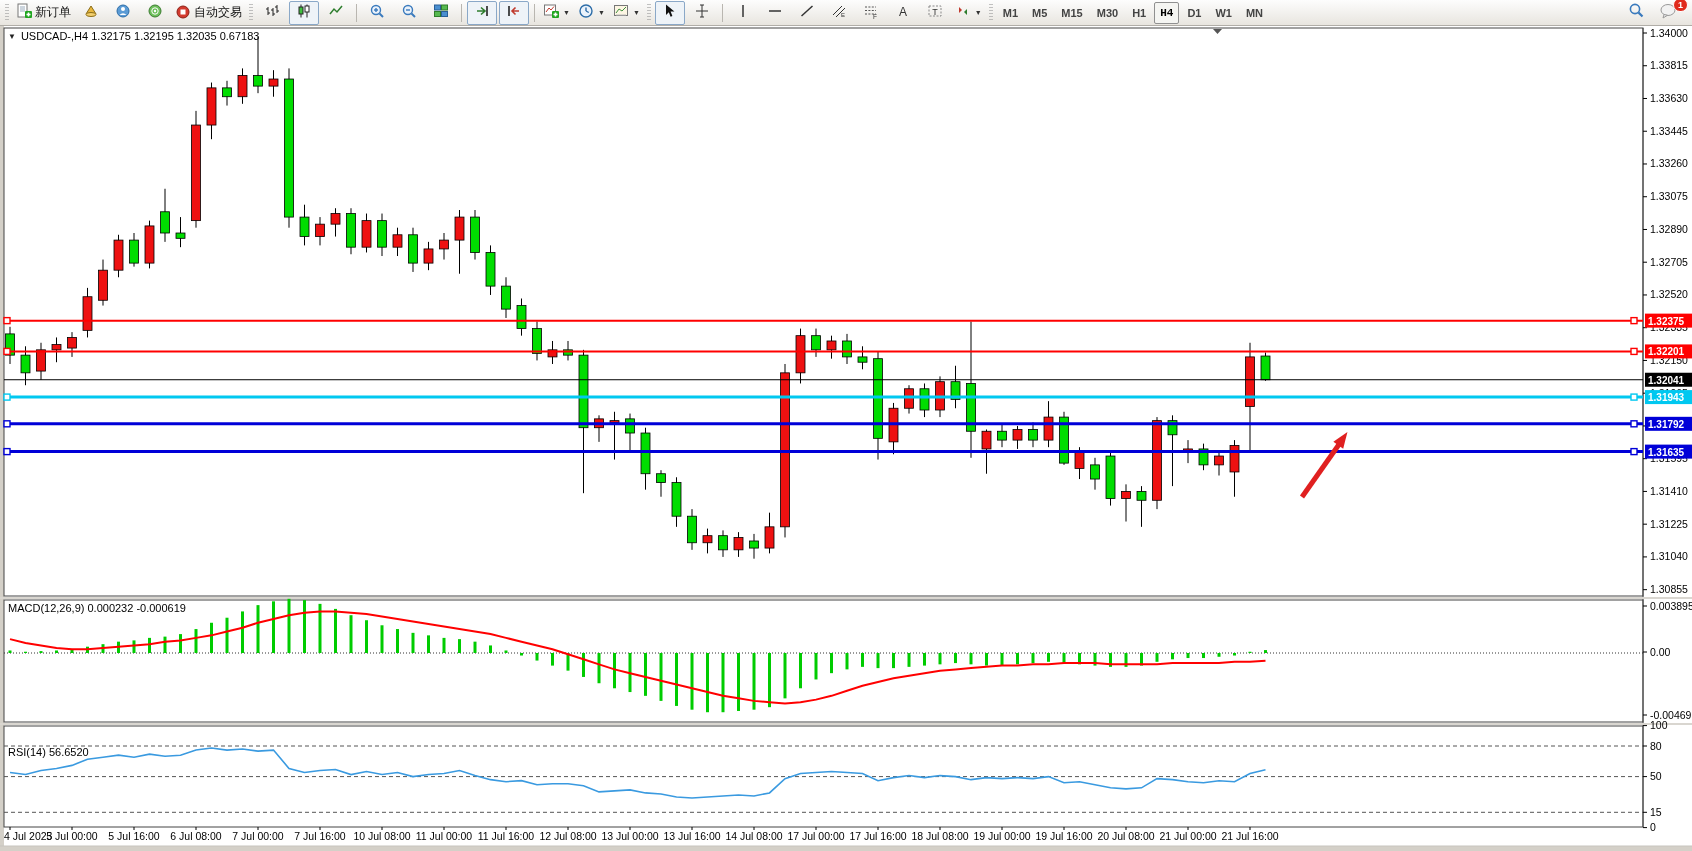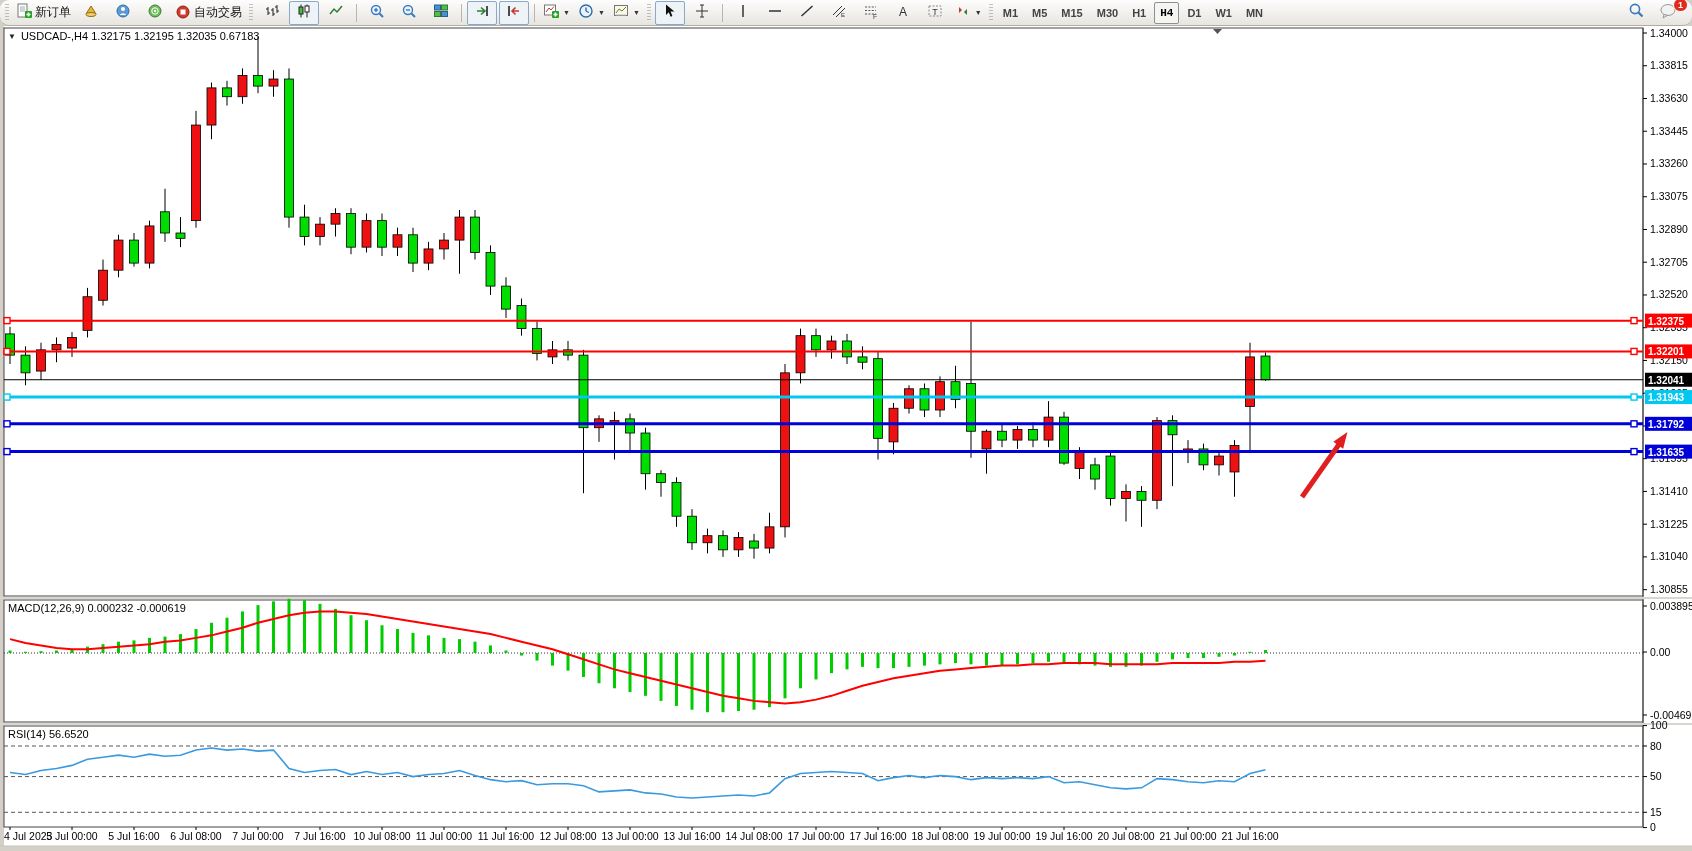--- a/index.html
+++ b/index.html
@@ -1,41 +1,41 @@
 <!DOCTYPE html>
 <html><head>
 <meta charset="utf-8">
 <style>
   html,body{margin:0;padding:0;background:#d4d0c8;font-family:"Liberation Sans",sans-serif;}
   #app{position:relative;width:1692px;height:851px;overflow:hidden;background:#d4d0c8;}
   #chart-svg{position:absolute;left:0;top:0;z-index:1;}
   
   #toolbar{position:absolute;left:0;top:0;width:1692px;height:26px;z-index:3;
     background:linear-gradient(#fdfdfd,#e8e5df);border-bottom:1px solid #b0ada7;
-    display:flex;align-items:center;padding:0 2px;box-sizing:border-box;border-radius:9px;}
+    display:flex;align-items:center;padding:0 2px;box-sizing:border-box;}
   .tb-btn{height:22px;min-width:24px;display:flex;align-items:center;justify-content:center;
     border:1px solid transparent;border-radius:2px;margin:0 1px;cursor:default;gap:3px;padding:0 2px;}
   .tb-btn.pressed{background:#eef3f8;border:1px solid #8aa8c8;}
   .tb-btn .lbl{font-size:12px;color:#111;white-space:nowrap;}
   .tb-sep{width:1px;height:18px;background:#b9b6b0;margin:0 4px;}
   .tb-grip{width:4px;height:18px;margin:0 3px;
     background:repeating-linear-gradient(#9b9b9b 0 1px,transparent 1px 3px);opacity:.6;}
   .caret{font-size:7px;color:#333;margin-left:1px;}
   .tf-btn{height:20px;padding:0 5px;margin:0 1px;font-size:11px;font-weight:600;color:#444;
     border:1px solid transparent;border-radius:2px;display:flex;align-items:center;}
   .tf-btn.active{background:#f5f5f2;border:1px solid #909090;color:#000;font-family:Liberation Mono, monospace;}
   #tb-right{margin-left:auto;display:flex;align-items:center;margin-right:6px;}
   .badge{position:absolute;top:-4px;right:-6px;background:#e02b1d;color:#fff;border-radius:8px;
     font-size:9px;font-weight:700;padding:1px 4px;border:1px solid #fff;}
   
   .overlay{position:absolute;z-index:2;font-size:11px;color:#000;white-space:nowrap;}
   #symbol-header{left:8px;top:30px;display:flex;align-items:center;gap:5px;}
   #symbol-header .tri{font-size:8px;color:#222;}
   #macd-label{left:8px;top:602px;text-align:right;}
-  #rsi-label{left:8px;top:728px;}
+  #rsi-label{left:8px;top:746px;}
 </style>
 </head>
 <body>
 <div id="app">
 
 <svg id="chart-svg" width="1692" height="851">
       <rect x="4" y="26" width="1688" height="820" fill="#ffffff"></rect>
       <rect x="4" y="28" width="1639" height="568" fill="#fff" stroke="#444"></rect>
       <rect x="4" y="600" width="1639" height="122" fill="#fff" stroke="#444"></rect>
       <rect x="4" y="726" width="1639" height="101" fill="#fff" stroke="#444"></rect>

